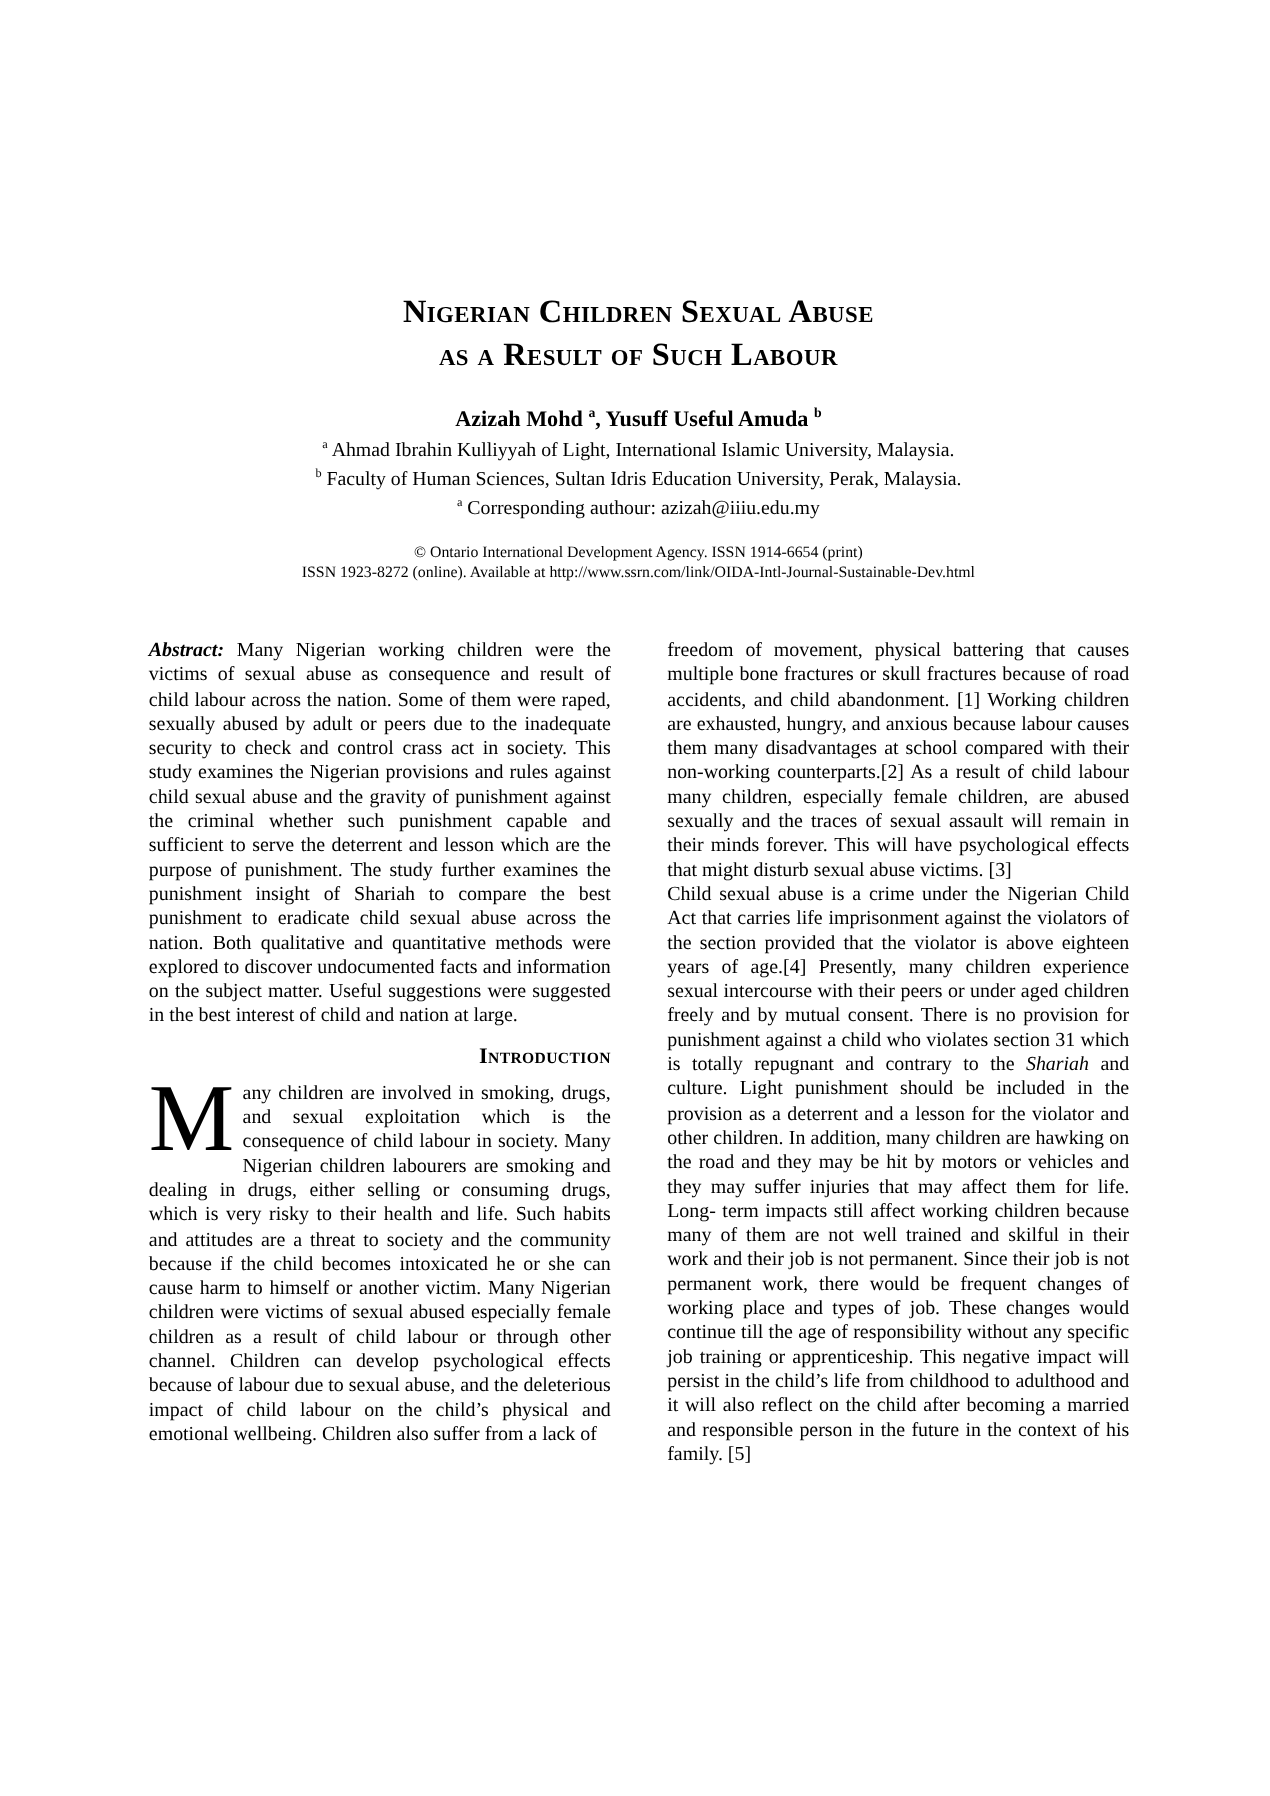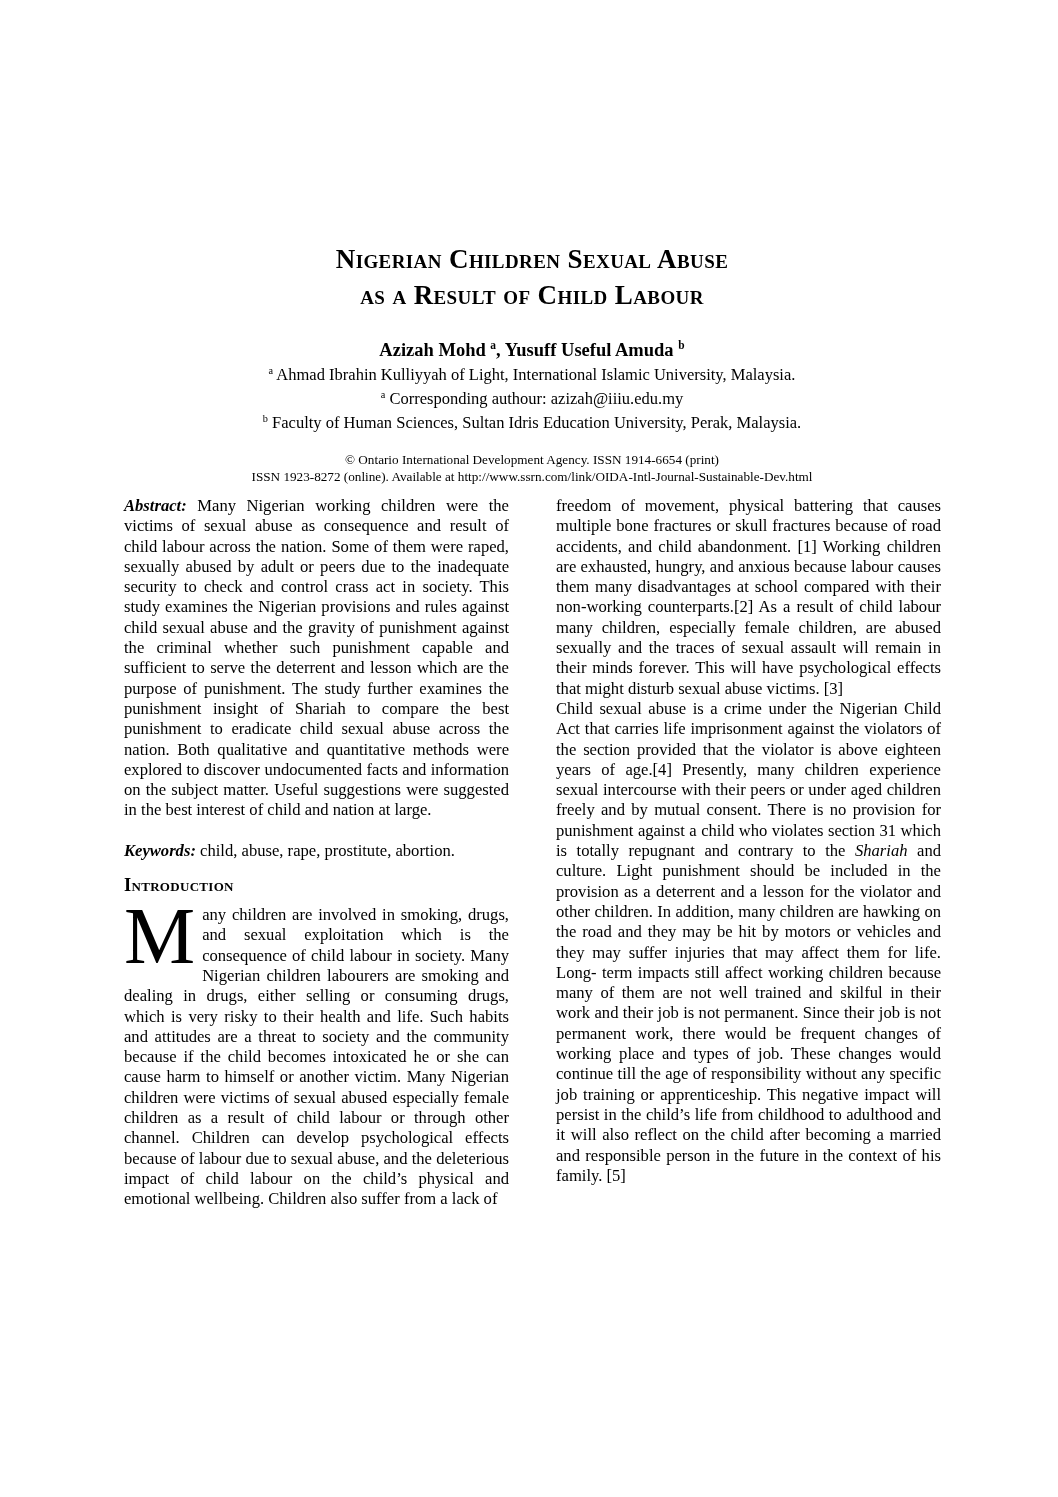--- a/index.html
+++ b/index.html
@@ -45,71 +45,70 @@
   }
   sup { line-height: 0; font-size: 0.62em; }
   .publisher {
     margin-top: 17px;
     font-size: 13.2px;
     line-height: 16.5px;
   }
   .publisher p { margin: 0; }
   .col {
     position: absolute;
-    top: 496px;
+    top: 532px;
     width: 385px;
   }
   .col-left  { left: 124px; }
   .col-right { left: 556px; }
   .body-text {
     margin: 0;
     font-size: 16.6px;
     line-height: 20.3px;
     text-align: justify;
   }
   .keywords { margin-top: 20px; }
   .section-heading {
     margin: 14px 0 9px 0;
     font-size: 18.5px;
     font-weight: bold;
     font-variant: small-caps;
-    text-align: left;
+    text-align: right;
     letter-spacing: 0.3px;
   }
   .bi { font-weight: bold; font-style: italic; }
   .dropcap {
     float: left;
     font-size: 80px;
     line-height: 61px;
     margin: 1px 7px 0 0;
   }
 </style>
 </head>
 <body>
 
 <div class="page">
 
   <header class="masthead">
     <h1 class="title">
       <span class="title-line">Nigerian Children Sexual Abuse</span>
-      <span class="title-line">as a Result of Child Labour</span>
+      <span class="title-line">as a Result of Such Labour</span>
     </h1>
     <p class="authors"><span>Azizah Mohd </span><sup>a</sup><span>, Yusuff Useful Amuda </span><sup>b</sup></p>
     <p class="affil"><sup>a</sup><span> Ahmad Ibrahin Kulliyyah of Light, International Islamic University, Malaysia.</span></p>
+    <p class="affil"><sup>b</sup><span> Faculty of Human Sciences, Sultan Idris Education University, Perak, Malaysia.</span></p>
     <p class="affil"><sup>a</sup><span> Corresponding authour: azizah@iiiu.edu.my</span></p>
-    <p class="affil"><sup>b</sup><span> Faculty of Human Sciences, Sultan Idris Education University, Perak, Malaysia.</span></p>
     <div class="publisher">
       <p>© Ontario International Development Agency. ISSN 1914-6654 (print)</p>
       <p>ISSN 1923-8272 (online). Available at http://www.ssrn.com/link/OIDA-Intl-Journal-Sustainable-Dev.html</p>
     </div>
   </header>
 
   <section class="col col-left">
     <p class="body-text"><span class="bi">Abstract:</span><span> Many Nigerian working children were the victims of sexual abuse as consequence and result of child labour across the nation. Some of them were raped, sexually abused by adult or peers due to the inadequate security to check and control crass act in society. This study examines the Nigerian provisions and rules against child sexual abuse and the gravity of punishment against the criminal whether such punishment capable and sufficient to serve the deterrent and lesson which are the purpose of punishment. The study further examines the punishment insight of Shariah to compare the best punishment to eradicate child sexual abuse across the nation. Both qualitative and quantitative methods were explored to discover undocumented facts and information on the subject matter. Useful suggestions were suggested in the best interest of child and nation at large.</span></p>
-    <p class="body-text keywords"><span class="bi">Keywords:</span><span> child, abuse, rape, prostitute, abortion.</span></p>
     <h2 class="section-heading">Introduction</h2>
     <p class="body-text"><span class="dropcap">M</span><span>any children are involved in smoking, drugs, and sexual exploitation which is the consequence of child labour in society. Many Nigerian children labourers are smoking and dealing in drugs, either selling or consuming drugs, which is very risky to their health and life. Such habits and attitudes are a threat to society and the community because if the child becomes intoxicated he or she can cause harm to himself or another victim. Many Nigerian children were victims of sexual abused especially female children as a result of child labour or through other channel. Children can develop psychological effects because of labour due to sexual abuse, and the deleterious impact of child labour on the child’s physical and emotional wellbeing.  Children also suffer from a lack of</span></p>
   </section>
 
   <section class="col col-right">
     <p class="body-text">freedom of movement, physical battering that causes multiple bone fractures or skull fractures because of road accidents, and child abandonment. [1] Working children are exhausted, hungry, and anxious because labour causes them many disadvantages at school compared with their non-working counterparts.[2] As a result of child labour many children, especially female children, are abused sexually and the traces of sexual assault will remain in their minds forever. This will have psychological effects that might disturb sexual abuse victims. [3]</p>
     <p class="body-text"><span>Child sexual abuse is a crime under the Nigerian Child Act that carries life imprisonment against the violators of the section provided that the violator is above eighteen years of age.[4] Presently, many children experience sexual intercourse with their peers or under aged children freely and by mutual consent. There is no provision for punishment against a child who violates section 31 which is totally repugnant and contrary to the </span><em>Shariah</em><span> and culture. Light punishment should be included in the provision as a deterrent and a lesson for the violator and other children. In addition, many children are hawking on the road and they may be hit by motors or vehicles and they may suffer injuries that may affect them for life. Long- term impacts still affect working children because many of them are not well trained and skilful in their work and their job is not permanent. Since their job is not permanent work, there would be frequent changes of working place and types of job. These changes would continue till the age of responsibility without any specific job training or apprenticeship. This negative impact will persist in the child’s life from childhood to adulthood and it will also reflect on the child after becoming a married and responsible person in the future in the context of his family. [5]</span></p>
   </section>
 
 </div>

